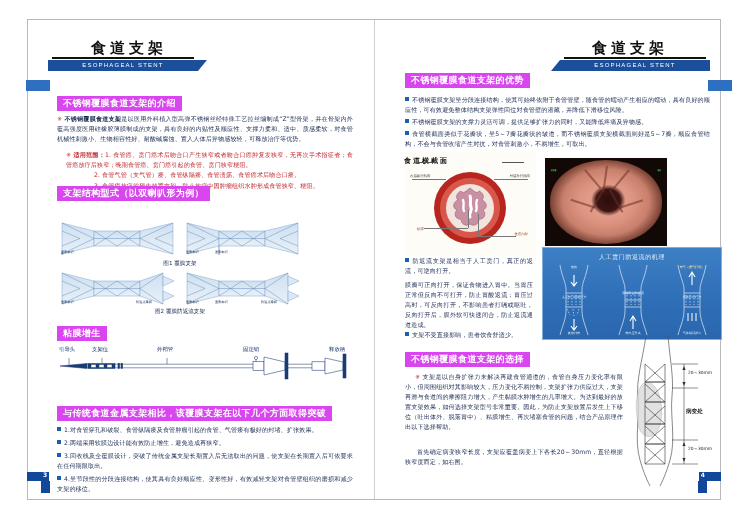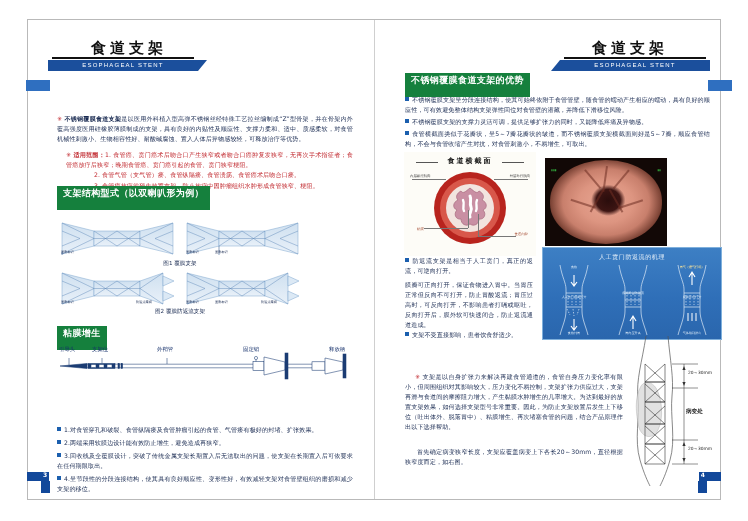--- a/index.html
+++ b/index.html
@@ -44,22 +44,22 @@
   .logo-r .bar:before{
     content:"";position:absolute;left:-9px;top:0;border-bottom:11px solid #1b4f9c;
     border-left:9px solid transparent;
   }
   .logo .tab{position:absolute;top:40px;width:24px;height:11px;background:#2f6fc0;}
   .logo-l .tab{left:-22px;}
   .logo-r .tab{right:-22px;}
 
   
   .sec-bar{
-    position:absolute;background:#15803d;color:#fff;font-weight:bold;
-    font-size:9px;line-height:14px;height:24px;padding:0 6px;white-space:nowrap;
+    position:absolute;background:#d946ef;color:#fff;font-weight:bold;
+    font-size:9px;line-height:14px;height:15px;padding:0 6px;white-space:nowrap;
     letter-spacing:.4px;
   }
 
   
   .para{
     position:absolute;font-size:6.1px;line-height:10px;color:#1a2b52;
     text-align:justify;letter-spacing:.1px;
   }
   .para.red{color:#c0272d;}
   .star{color:#c0272d;font-weight:bold;}
@@ -78,21 +78,21 @@
 
   
   .deliv-label{position:absolute;font-size:5.4px;color:#15306b;white-space:nowrap;}
 
   
   .xsec{
     position:absolute;left:404px;top:152px;width:132px;height:104px;
     background:#fdfcf7;
   }
   .xsec-title{
-    position:absolute;left:0;top:4px;width:100%;text-align:center;
+    position:absolute;left:0;top:4px;width:100%;text-align:left;
     font-size:7px;font-weight:bold;color:#111;letter-spacing:2px;
   }
   .xsec-rule{position:absolute;top:10px;height:1px;background:#555;width:22px;}
   .ring{position:absolute;border-radius:50%;}
   .xlab{position:absolute;font-size:3.4px;color:#333;line-height:4.4px;white-space:nowrap;}
   .xlab-red{color:#9c3a1e;}
   .lead{position:absolute;background:#777;}
 
   
   .endo{
@@ -155,20 +155,21 @@
 
   <div class="logo logo-r">
     <div class="cn">食道支架</div>
     <div class="rule"></div>
     <div class="bar">
       <span class="en">ESOPHAGEAL STENT</span>
     </div>
     <div class="tab"></div>
   </div>
 
+  <div class="sec-bar" style="left:57px;top:96px;">不锈钢覆膜食道支架的介绍</div>
 
   <div class="para" style="left:57px;top:114px;width:296px;">
     <span class="star">✳</span>
     <span class="bold">不锈钢覆膜食道支架</span><span>是以医用外科植入型高弹不锈钢丝经特殊工艺拉丝编制成“Z”型骨架，并在骨架内外覆高强度医用硅橡胶薄膜制成的支架，具有良好的内贴性及顺应性、支撑力柔和、适中、质感柔软，对食管机械性刺激小、生物相容性好、耐酸碱腐蚀、置入人体后异物感较轻，可释放治疗等优势。</span>
   </div>
 
   <div class="para red" style="left:66px;top:150px;width:287px;">
     <span class="star">✳</span>
     <span class="bold">适用范围：</span><span>1. 食管癌、贲门癌术后吻合口产生狭窄或者吻合口癌肿复发狭窄，无再次手术指征者；食管癌放疗后狭窄；晚期食管癌、贲门癌引起的食管、贲门狭窄梗阻。</span>
   </div>
@@ -295,20 +296,21 @@
         <line x1="110" y1="13" x2="110" y2="19"></line>
       </g>
     </svg>
     <div class="deliv-label" style="left:2px;top:1px;">引导头</div>
     <div class="deliv-label" style="left:35px;top:1px;">支架位</div>
     <div class="deliv-label" style="left:100px;top:1px;">外鞘管</div>
     <div class="deliv-label" style="left:186px;top:1px;">固定销</div>
     <div class="deliv-label" style="left:272px;top:1px;">释放柄</div>
   </div>
 
+  <div class="sec-bar" style="left:57px;top:406px;">与传统食道金属支架相比，该覆膜支架在以下几个方面取得突破</div>
 
   <div class="para" style="left:57px;top:425px;width:296px;">
     <span class="sq"></span><span>1.对食管穿孔和破裂、食管纵隔瘘及食管肿瘤引起的食管、气管瘘有极好的封堵、扩张效果。</span>
   </div>
   <div class="para" style="left:57px;top:438px;width:296px;">
     <span class="sq"></span><span>2.两端采用软膜边设计能有效防止增生，避免造成再狭窄。</span>
   </div>
   <div class="para" style="left:57px;top:451px;width:296px;">
     <span class="sq"></span><span>3.回收线及全覆膜设计，突破了传统金属支架长期置入后无法取出的问题，使支架在长期置入后可依要求在任何期限取出。</span>
   </div>
@@ -429,20 +431,21 @@
         <g stroke="#fff" stroke-width="1" fill="none">
           <path d="M24,58 L24,50 M28,58 L28,50 M32,58 L32,50"></path>
         </g>
       </svg>
       <div class="ar-lab ar-lab-y" style="left:0;top:2px;width:100%;">胃气（嗳气打嗝）</div>
       <div class="ar-lab" style="left:0;top:32px;width:100%;">膜瓣反向打开</div>
       <div class="ar-lab" style="left:0;top:68px;width:100%;">气体顺利排出</div>
     </div>
   </div>
 
+  <div class="sec-bar" style="left:405px;top:352px;">不锈钢覆膜食道支架的选择</div>
 
   <div class="para" style="left:405px;top:372px;width:218px;text-indent:10px;">
     <span class="star">✳</span>
     <span>支架是以自身扩张力来解决再建食管通道的，食管自身压力变化率有限小，但周围组织对其影响较大，压力变化不易控制，支架扩张力供应过大，支架再滑与食道间的摩擦阻力增大，产生黏膜水肿增生的几率增大。为达到最好的放置支架效果，如何选择支架型号非常重要。因此，为防止支架放置后发生上下移位（吐出体外、脱落胃中）、粘膜增生、再次堵塞食管的问题，结合产品原理作出以下选择帮助。</span>
   </div>
   <div class="para" style="left:405px;top:447px;width:218px;text-indent:12px;">
     <span>首先确定病变狭窄长度，支架应覆盖病变上下各长20～30mm，直径根据狭窄度而定，如右图。</span>
   </div>
 
   <div class="sizing">

